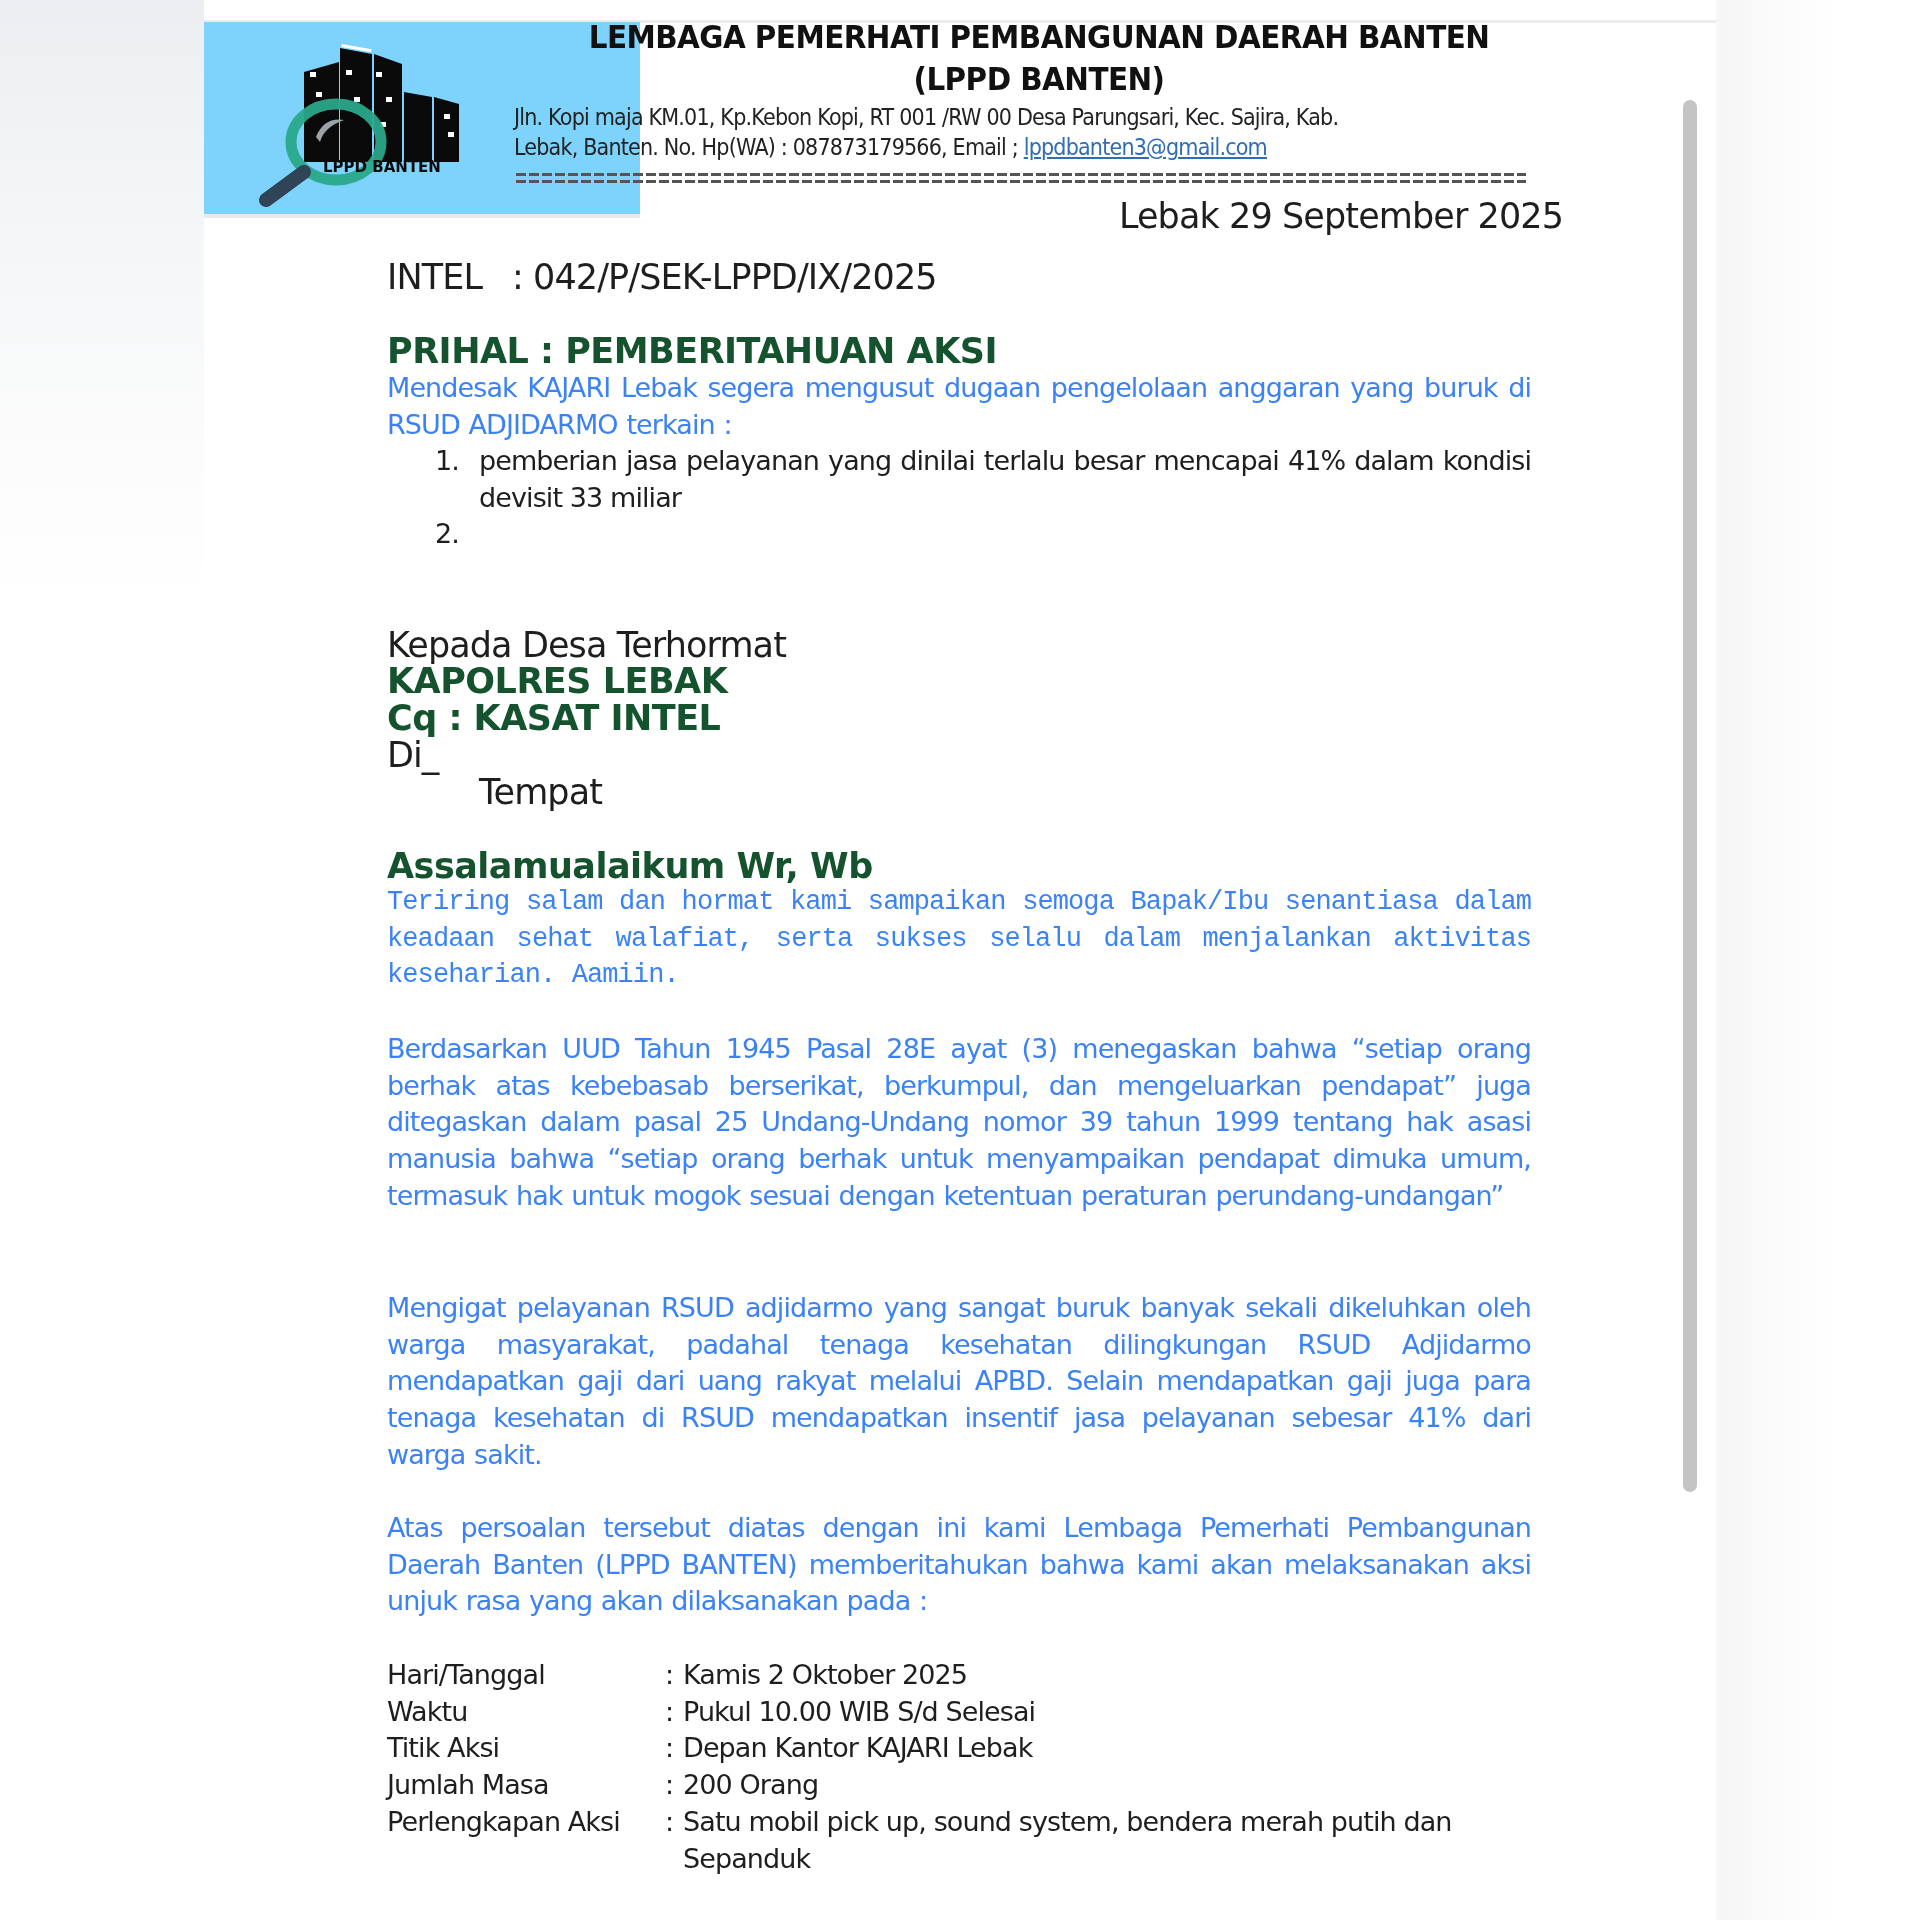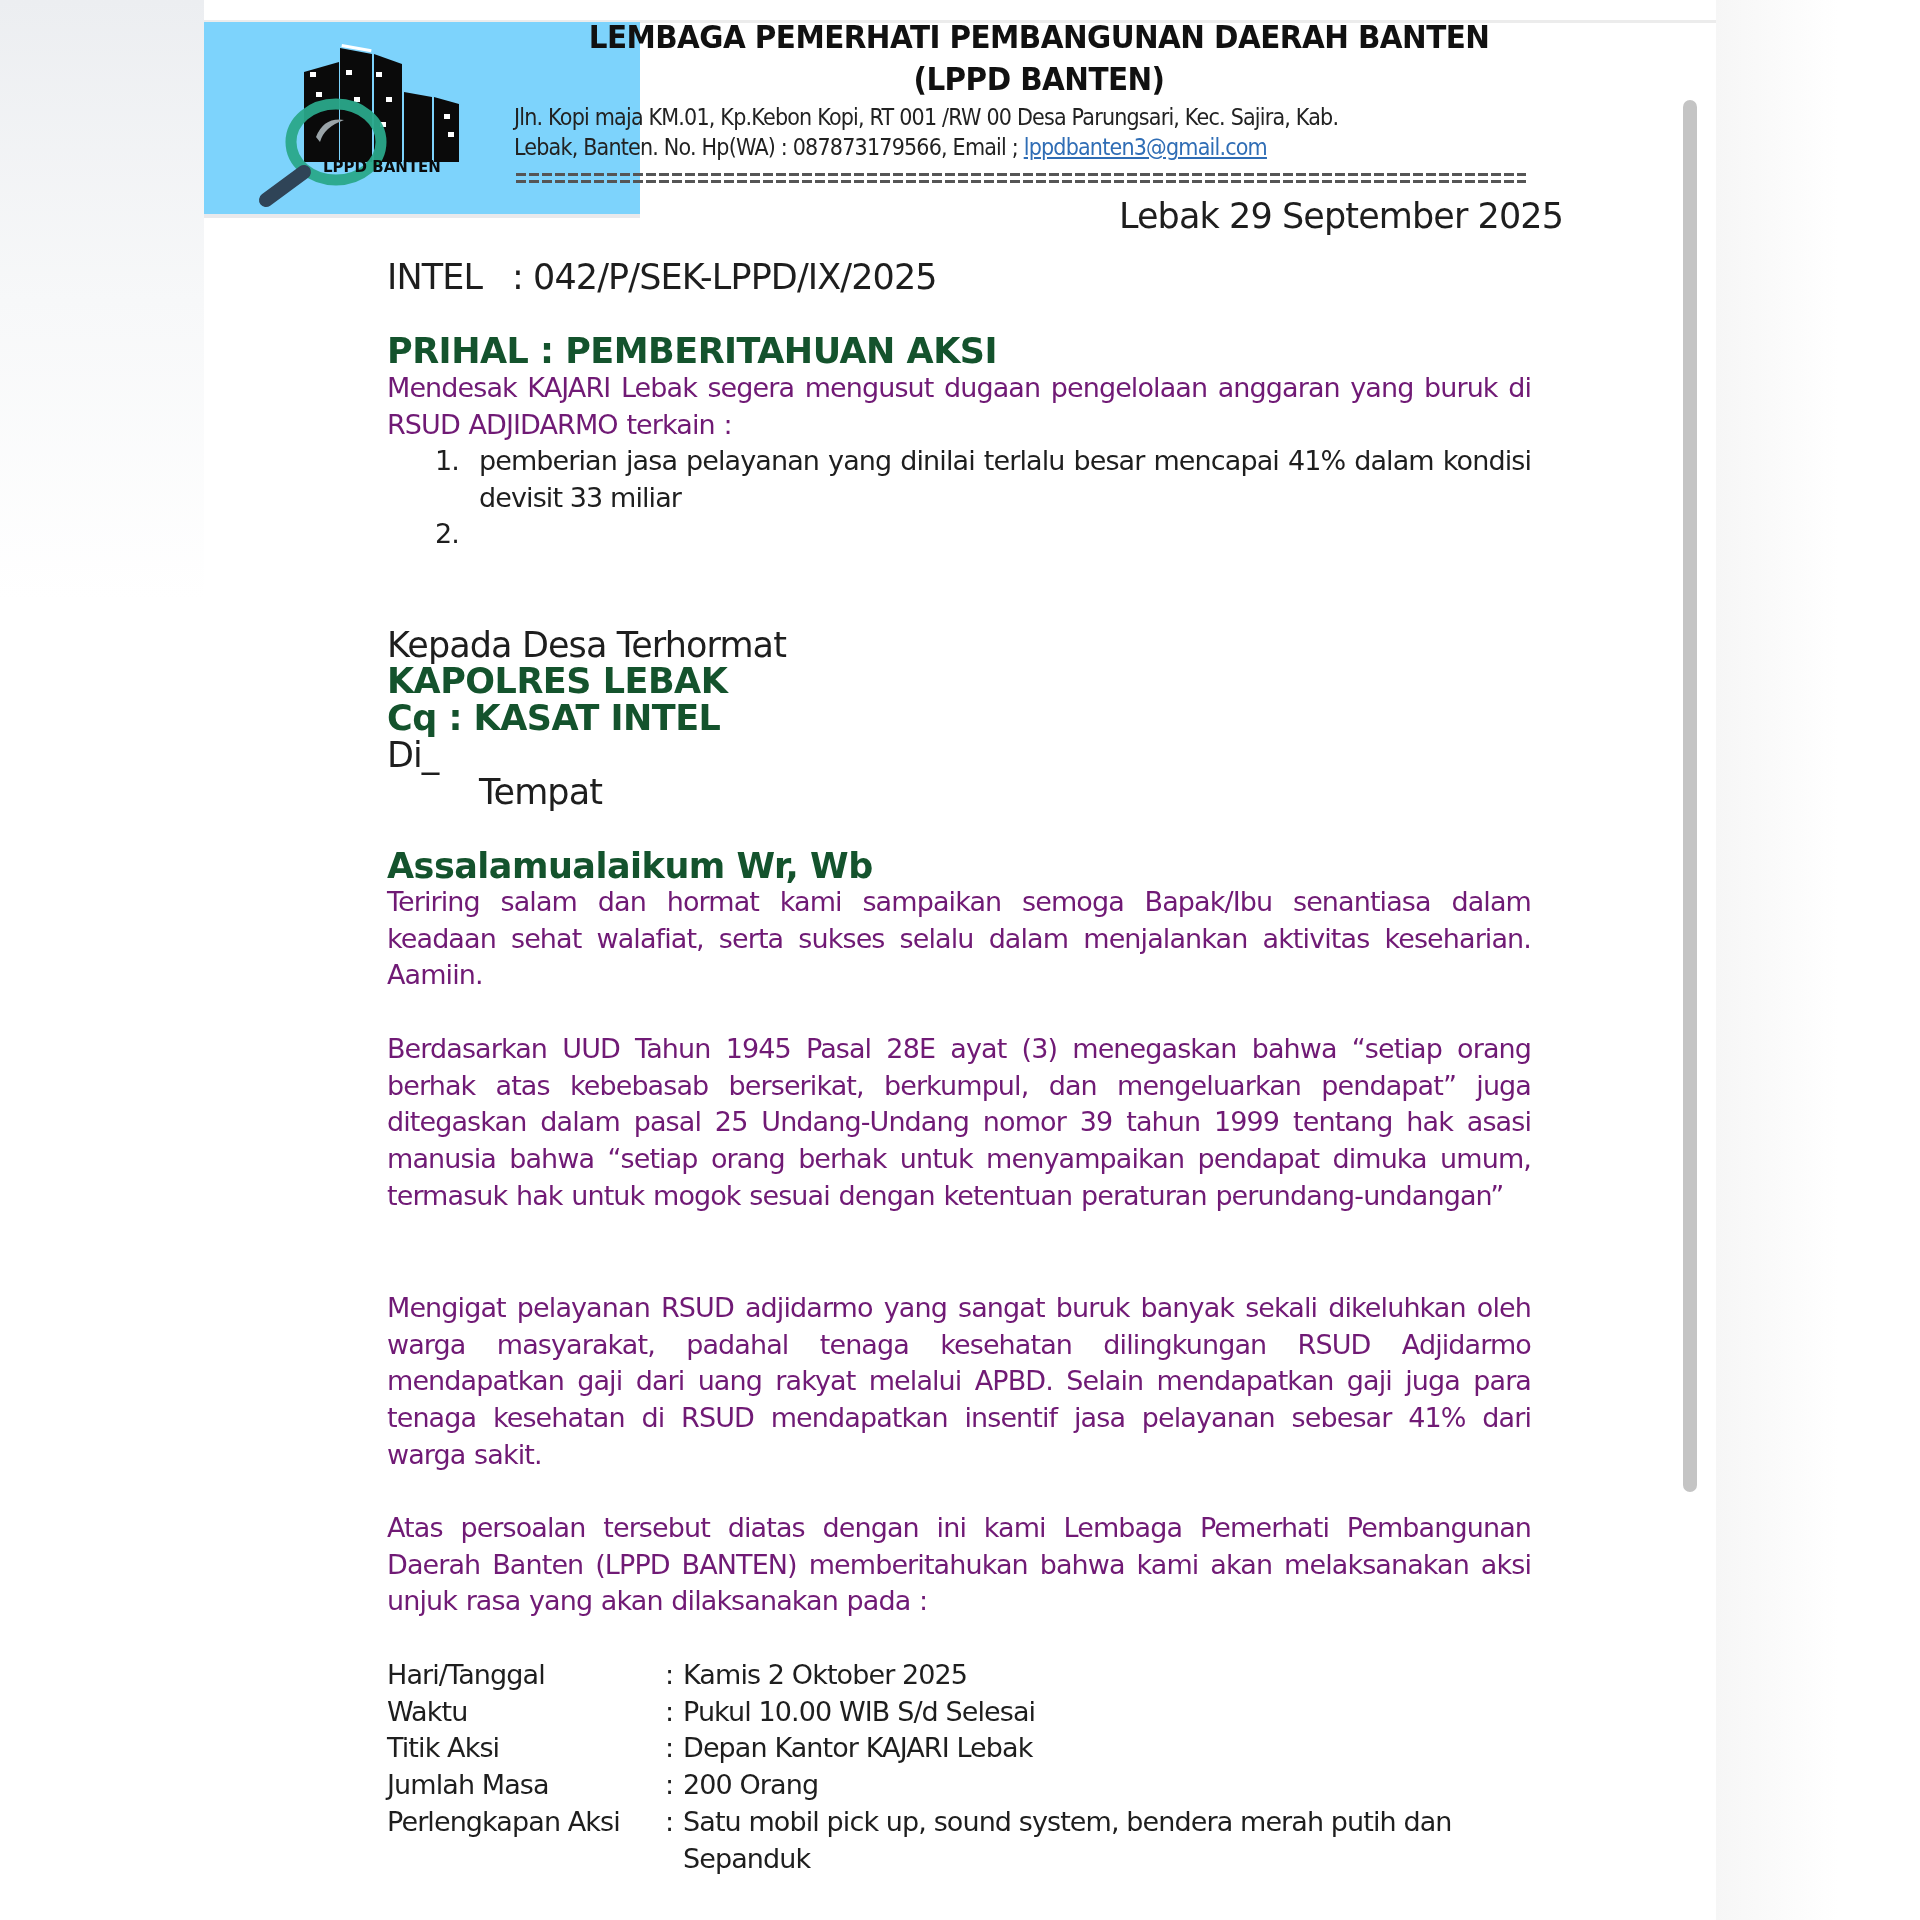--- a/index.html
+++ b/index.html
@@ -47,21 +47,21 @@
     position: absolute; left: 1479px; top: 100px; width: 14px; height: 1392px;
     background: #c4c4c4; border-radius: 7px;
   }
   .t {
     position: absolute; font-size: 35px; line-height: 36.7px; white-space: nowrap;
     letter-spacing: -0.9px; color: #1e1e1e;
   }
   .b { font-weight: bold; color: #14532d; letter-spacing: -0.5px; }
   .para {
     position: absolute; left: 183px; width: 1144px; font-size: 27px; line-height: 36.7px;
-    text-align: justify; letter-spacing: -0.9px; color: #701a75; word-spacing: 1px;
+    text-align: justify; letter-spacing: -0.9px; color: #3b82f6; word-spacing: 1px;
   }
   .list { position: absolute; left: 183px; width: 1144px; margin: 0; padding: 0; list-style: none; }
   .list li { position: relative; padding-left: 92px; font-size: 27px; line-height: 36.7px; text-align: justify; letter-spacing: -0.9px; color: #1e1e1e; }
   .list li .num { position: absolute; left: 48px; top: 0; }
   .detail-row { position: absolute; left: 183px; width: 1144px; font-size: 27px; line-height: 36.7px; letter-spacing: -0.9px; color: #1e1e1e; }
   .detail-row .k { position: absolute; left: 0; top: 0; white-space: nowrap; }
   .detail-row .c { position: absolute; left: 278px; top: 0; }
   .detail-row .v { position: absolute; left: 296px; top: 0; width: 840px; }
 </style>
 </head>
@@ -126,21 +126,21 @@
   </ol>
 
   <div class="t" style="top:627px; left:183px;">Kepada Desa Terhormat</div>
   <div class="t b" style="top:663px; left:183px;">KAPOLRES LEBAK</div>
   <div class="t b" style="top:700px; left:183px;">Cq : KASAT INTEL</div>
   <div class="t" style="top:737px; left:183px;">Di_</div>
   <div class="t" style="top:774px; left:275px;">Tempat</div>
 
   <div class="t b" style="top:848px; left:183px;">Assalamualaikum Wr, Wb</div>
 
-  <div class="para" style="top:884px;">Teriring salam dan hormat kami sampaikan semoga Bapak/Ibu senantiasa dalam keadaan sehat walafiat, serta sukses selalu dalam menjalankan aktivitas keseharian. Aamiin.</div>
+  <div class="para" style="top:884px;font-family:Liberation Mono, monospace;">Teriring salam dan hormat kami sampaikan semoga Bapak/Ibu senantiasa dalam keadaan sehat walafiat, serta sukses selalu dalam menjalankan aktivitas keseharian. Aamiin.</div>
   <div class="para" style="top:1031px;">Berdasarkan UUD Tahun 1945 Pasal 28E ayat (3) menegaskan bahwa “setiap orang berhak atas kebebasab berserikat, berkumpul, dan mengeluarkan pendapat” juga ditegaskan dalam pasal 25 Undang-Undang nomor 39 tahun 1999 tentang hak asasi manusia bahwa “setiap orang berhak untuk menyampaikan pendapat dimuka umum, termasuk hak untuk mogok sesuai dengan ketentuan peraturan perundang-undangan”</div>
   <div class="para" style="top:1290px;">Mengigat pelayanan RSUD adjidarmo yang sangat buruk banyak sekali dikeluhkan oleh warga masyarakat, padahal tenaga kesehatan dilingkungan RSUD Adjidarmo mendapatkan gaji dari uang rakyat melalui APBD. Selain mendapatkan gaji juga para tenaga kesehatan di RSUD mendapatkan insentif jasa pelayanan sebesar 41% dari warga sakit.</div>
   <div class="para" style="top:1510px;">Atas persoalan tersebut diatas dengan ini kami  Lembaga Pemerhati Pembangunan Daerah Banten (LPPD BANTEN) memberitahukan bahwa kami akan melaksanakan aksi unjuk rasa yang akan dilaksanakan pada :</div>
 
   <div class="detail-row" style="top:1657px;">
     <span class="k">Hari/Tanggal</span>
     <span class="c">:</span>
     <span class="v">Kamis 2 Oktober 2025</span>
   </div>
   <div class="detail-row" style="top:1694px;">

